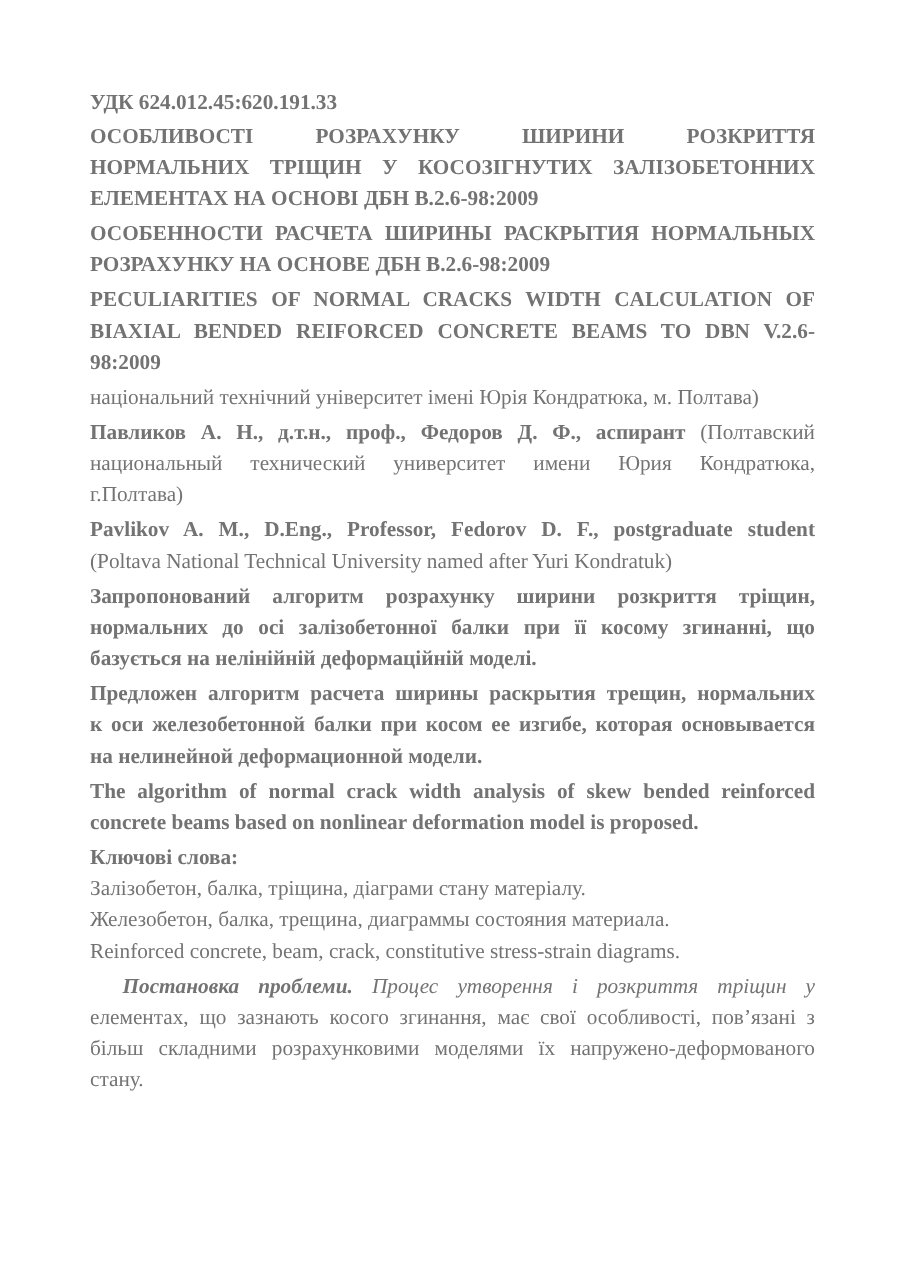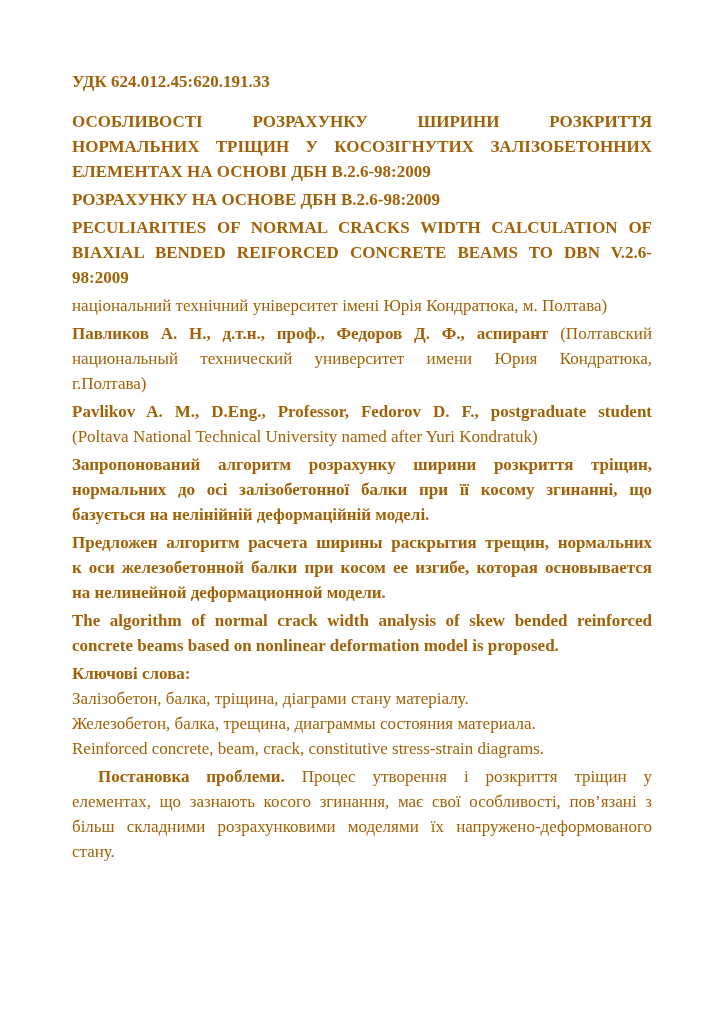--- a/index.html
+++ b/index.html
@@ -3,65 +3,66 @@
 <meta charset="utf-8">
 <style>
   html, body { margin: 0; padding: 0; background: #ffffff; }
   .sheet {
     position: relative;
     width: 723px;
     height: 1024px;
     background: #ffffff;
     overflow: hidden;
     font-family: "Liberation Serif", "DejaVu Serif", serif;
-    color: #a16207;
+    color: #737373;
   }
   .content {
     position: absolute;
     left: 72px;
     top: 69px;
     width: 580px;
   }
   .para { margin: 3px 0 0 0; }
   .para.first { margin-top: 0; }
-  .para.gap-lg { margin-top: 15px; }
+  .para.gap-lg { margin-top: 2px; }
   .ln {
     font-size: 17px;
     line-height: 25px;
     height: 25px;
     overflow: hidden;
     text-align: justify;
     text-align-last: justify;
     text-justify: inter-word;
     white-space: normal;
   }
   .ln.last {
     text-align: left;
     text-align-last: left;
   }
   .b { font-weight: bold; }
-  .indent { padding-left: 26px; }
+  .indent { padding-left: 26px; font-style: italic; }
 </style>
 </head>
 <body>
 
 <div class="sheet">
   <div class="content">
 
     <div class="para first">
       <div class="ln last b">УДК 624.012.45:620.191.33</div>
     </div>
 
     <div class="para gap-lg">
       <div class="ln b">ОСОБЛИВОСТІ РОЗРАХУНКУ ШИРИНИ РОЗКРИТТЯ</div>
       <div class="ln b">НОРМАЛЬНИХ ТРІЩИН У КОСОЗІГНУТИХ ЗАЛІЗОБЕТОННИХ</div>
       <div class="ln last b">ЕЛЕМЕНТАХ НА ОСНОВІ ДБН В.2.6-98:2009</div>
     </div>
 
     <div class="para">
+      <div class="ln b">ОСОБЕННОСТИ РАСЧЕТА ШИРИНЫ РАСКРЫТИЯ НОРМАЛЬНЫХ</div>
       <div class="ln last b">РОЗРАХУНКУ НА ОСНОВЕ ДБН В.2.6-98:2009</div>
     </div>
 
     <div class="para">
       <div class="ln b">PECULIARITIES OF NORMAL CRACKS WIDTH CALCULATION OF</div>
       <div class="ln b">BIAXIAL BENDED REIFORCED CONCRETE BEAMS TO DBN V.2.6-</div>
       <div class="ln last b">98:2009</div>
     </div>
 
     <div class="para">

